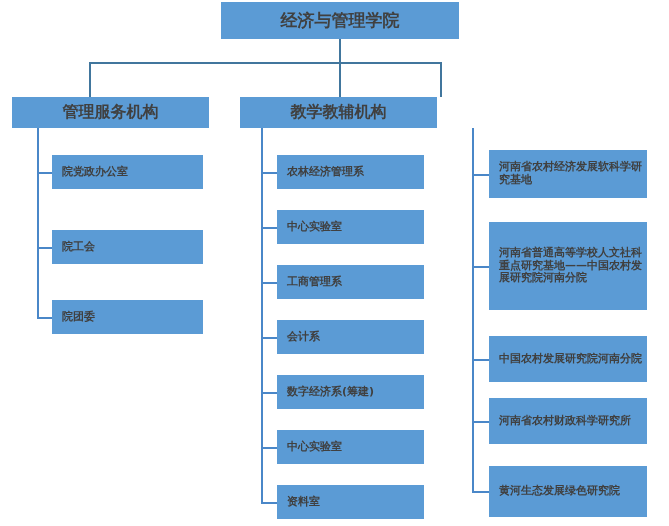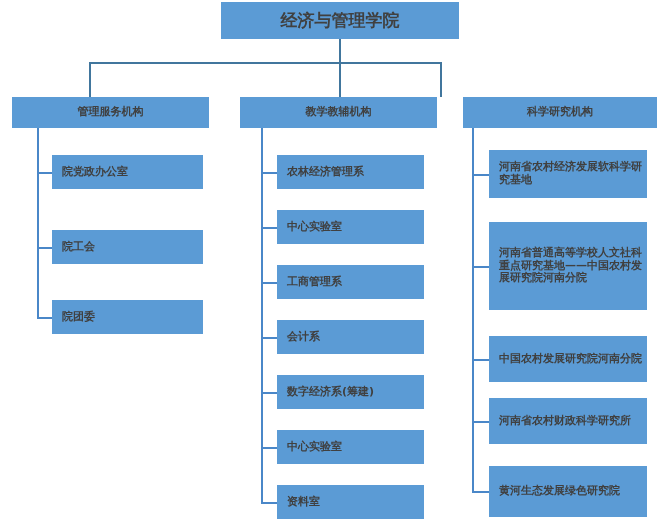--- a/index.html
+++ b/index.html
@@ -44,21 +44,21 @@
     left: 221px;
     top: 2px;
     width: 238px;
     height: 37px;
     font-size: 17px;
     font-weight: bold;
   }
   .head-node {
     top: 97px;
     height: 31px;
-    font-size: 11px;
+    font-size: 16px;
     font-weight: bold;
   }
   .head-node.h0 { left: 12px;  width: 197px; }
   .head-node.h1 { left: 240px; width: 197px; }
   .head-node.h2 { left: 463px; width: 194px; }
 
   .leaf-node {
     font-size: 11px;
     font-weight: bold;
   }
@@ -107,21 +107,20 @@
   <div class="line h spine" style="left:472px; top:174px; width:17px;"></div>
   <div class="line h spine" style="left:472px; top:266px; width:17px;"></div>
   <div class="line h spine" style="left:472px; top:359px; width:17px;"></div>
   <div class="line h spine" style="left:472px; top:421px; width:17px;"></div>
   <div class="line h spine" style="left:472px; top:491px; width:17px;"></div>
 
   <div class="node center root-node">经济与管理学院</div>
 
   <div class="node center head-node h0">管理服务机构</div>
   <div class="node center head-node h1">教学教辅机构</div>
-  <div class="node center head-node h2">科学研究机构</div>
 
   <div class="node leftalign leaf-node col0" style="top:155px; height:34px;">院党政办公室</div>
   <div class="node leftalign leaf-node col0" style="top:230px; height:34px;">院工会</div>
   <div class="node leftalign leaf-node col0" style="top:300px; height:34px;">院团委</div>
 
   <div class="node leftalign leaf-node col1" style="top:155px; height:34px;">农林经济管理系</div>
   <div class="node leftalign leaf-node col1" style="top:210px; height:34px;">中心实验室</div>
   <div class="node leftalign leaf-node col1" style="top:265px; height:34px;">工商管理系</div>
   <div class="node leftalign leaf-node col1" style="top:320px; height:34px;">会计系</div>
   <div class="node leftalign leaf-node col1" style="top:375px; height:34px;">数字经济系(筹建)</div>

